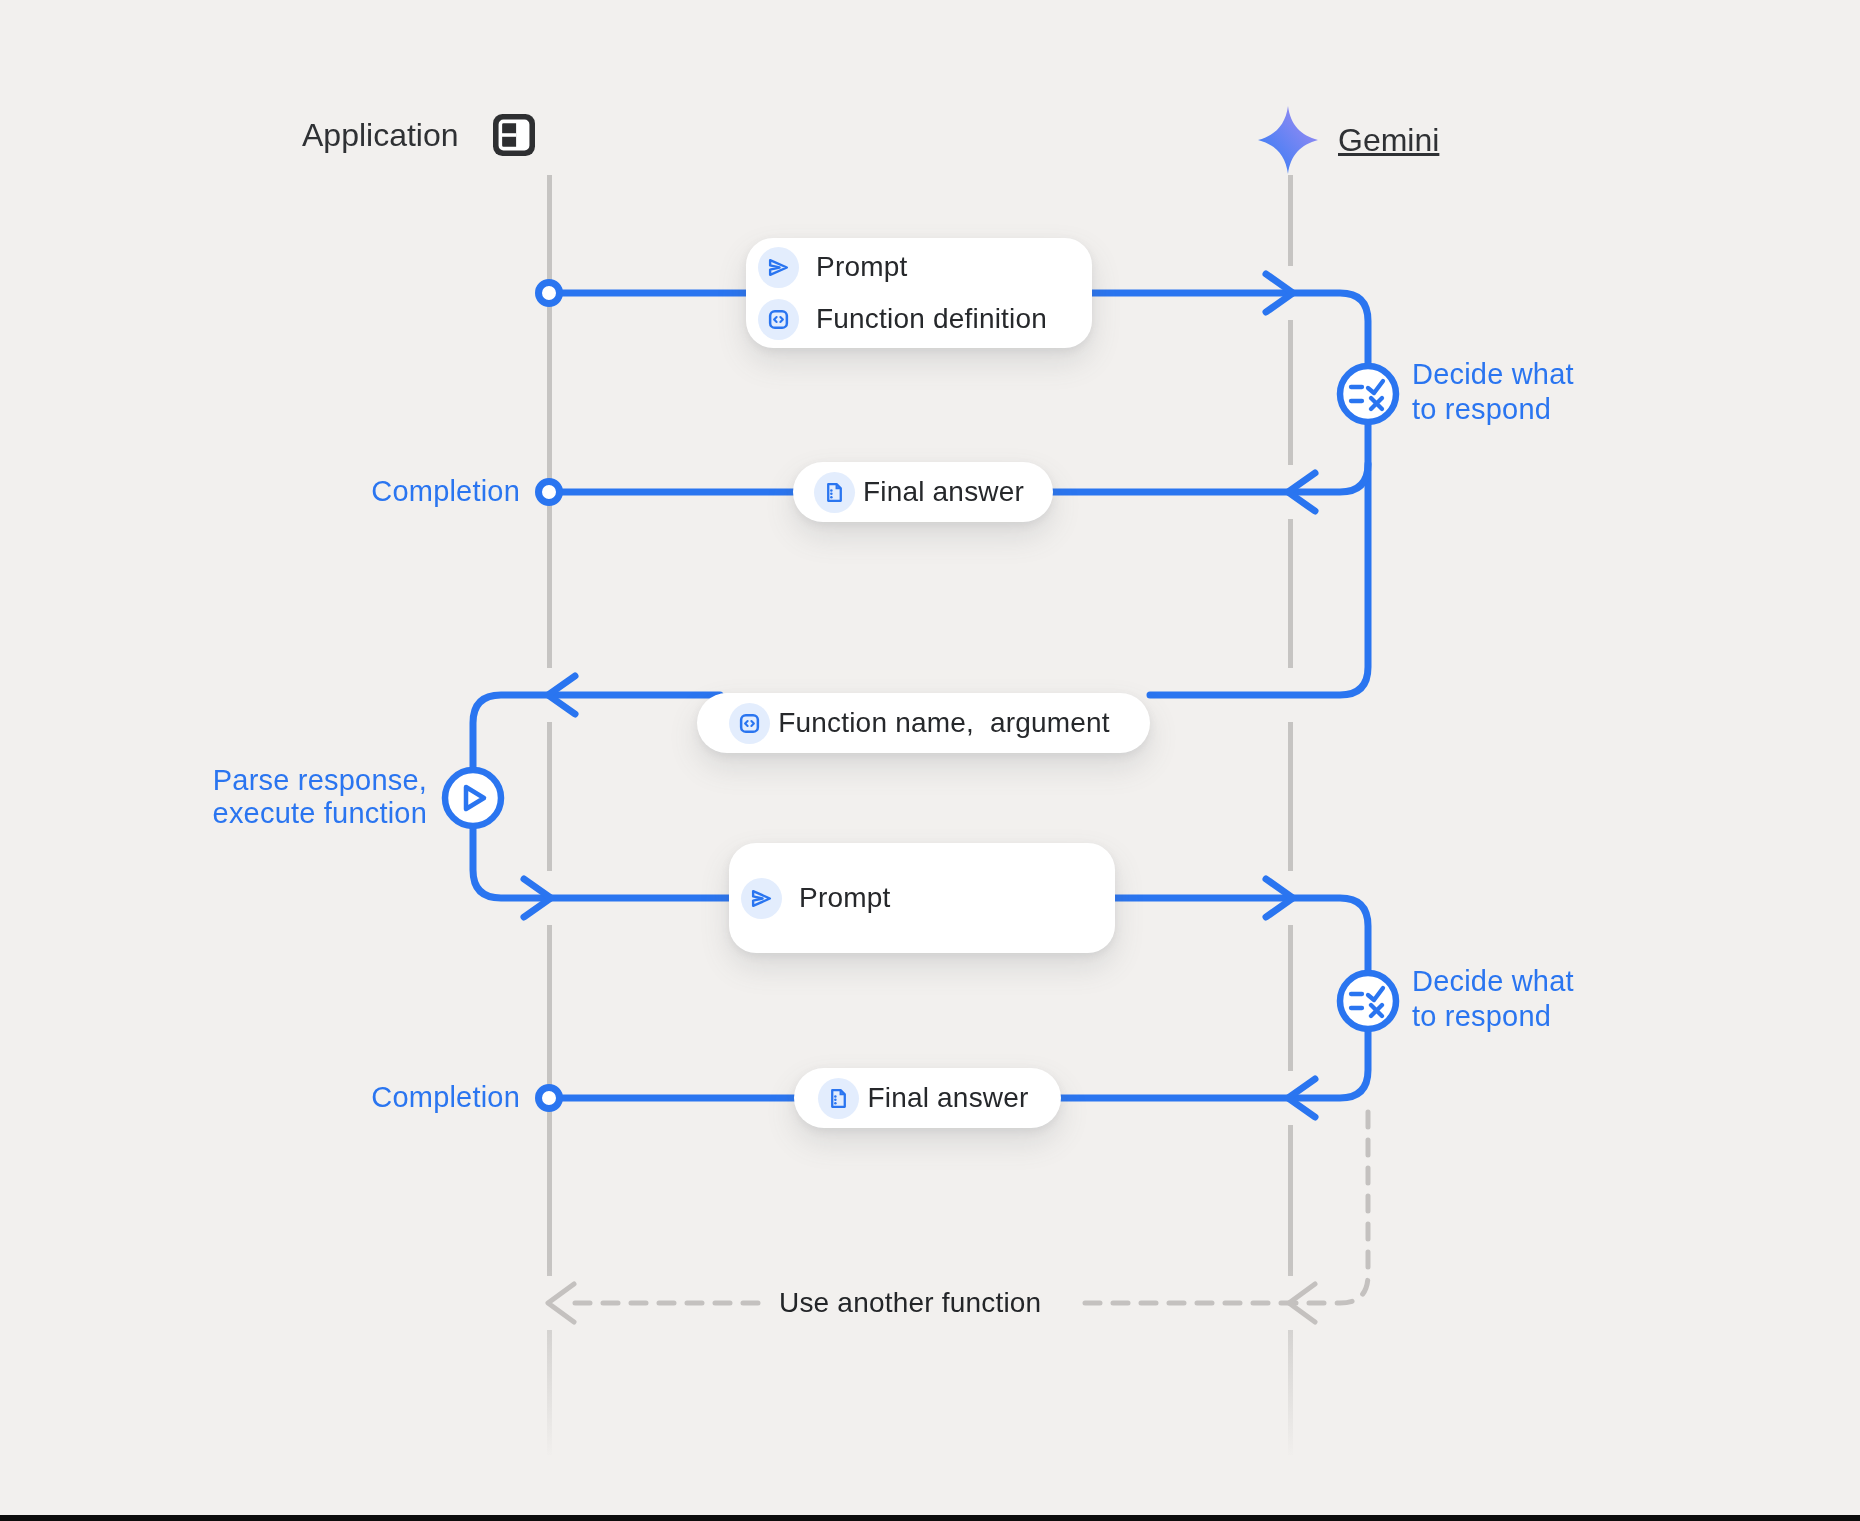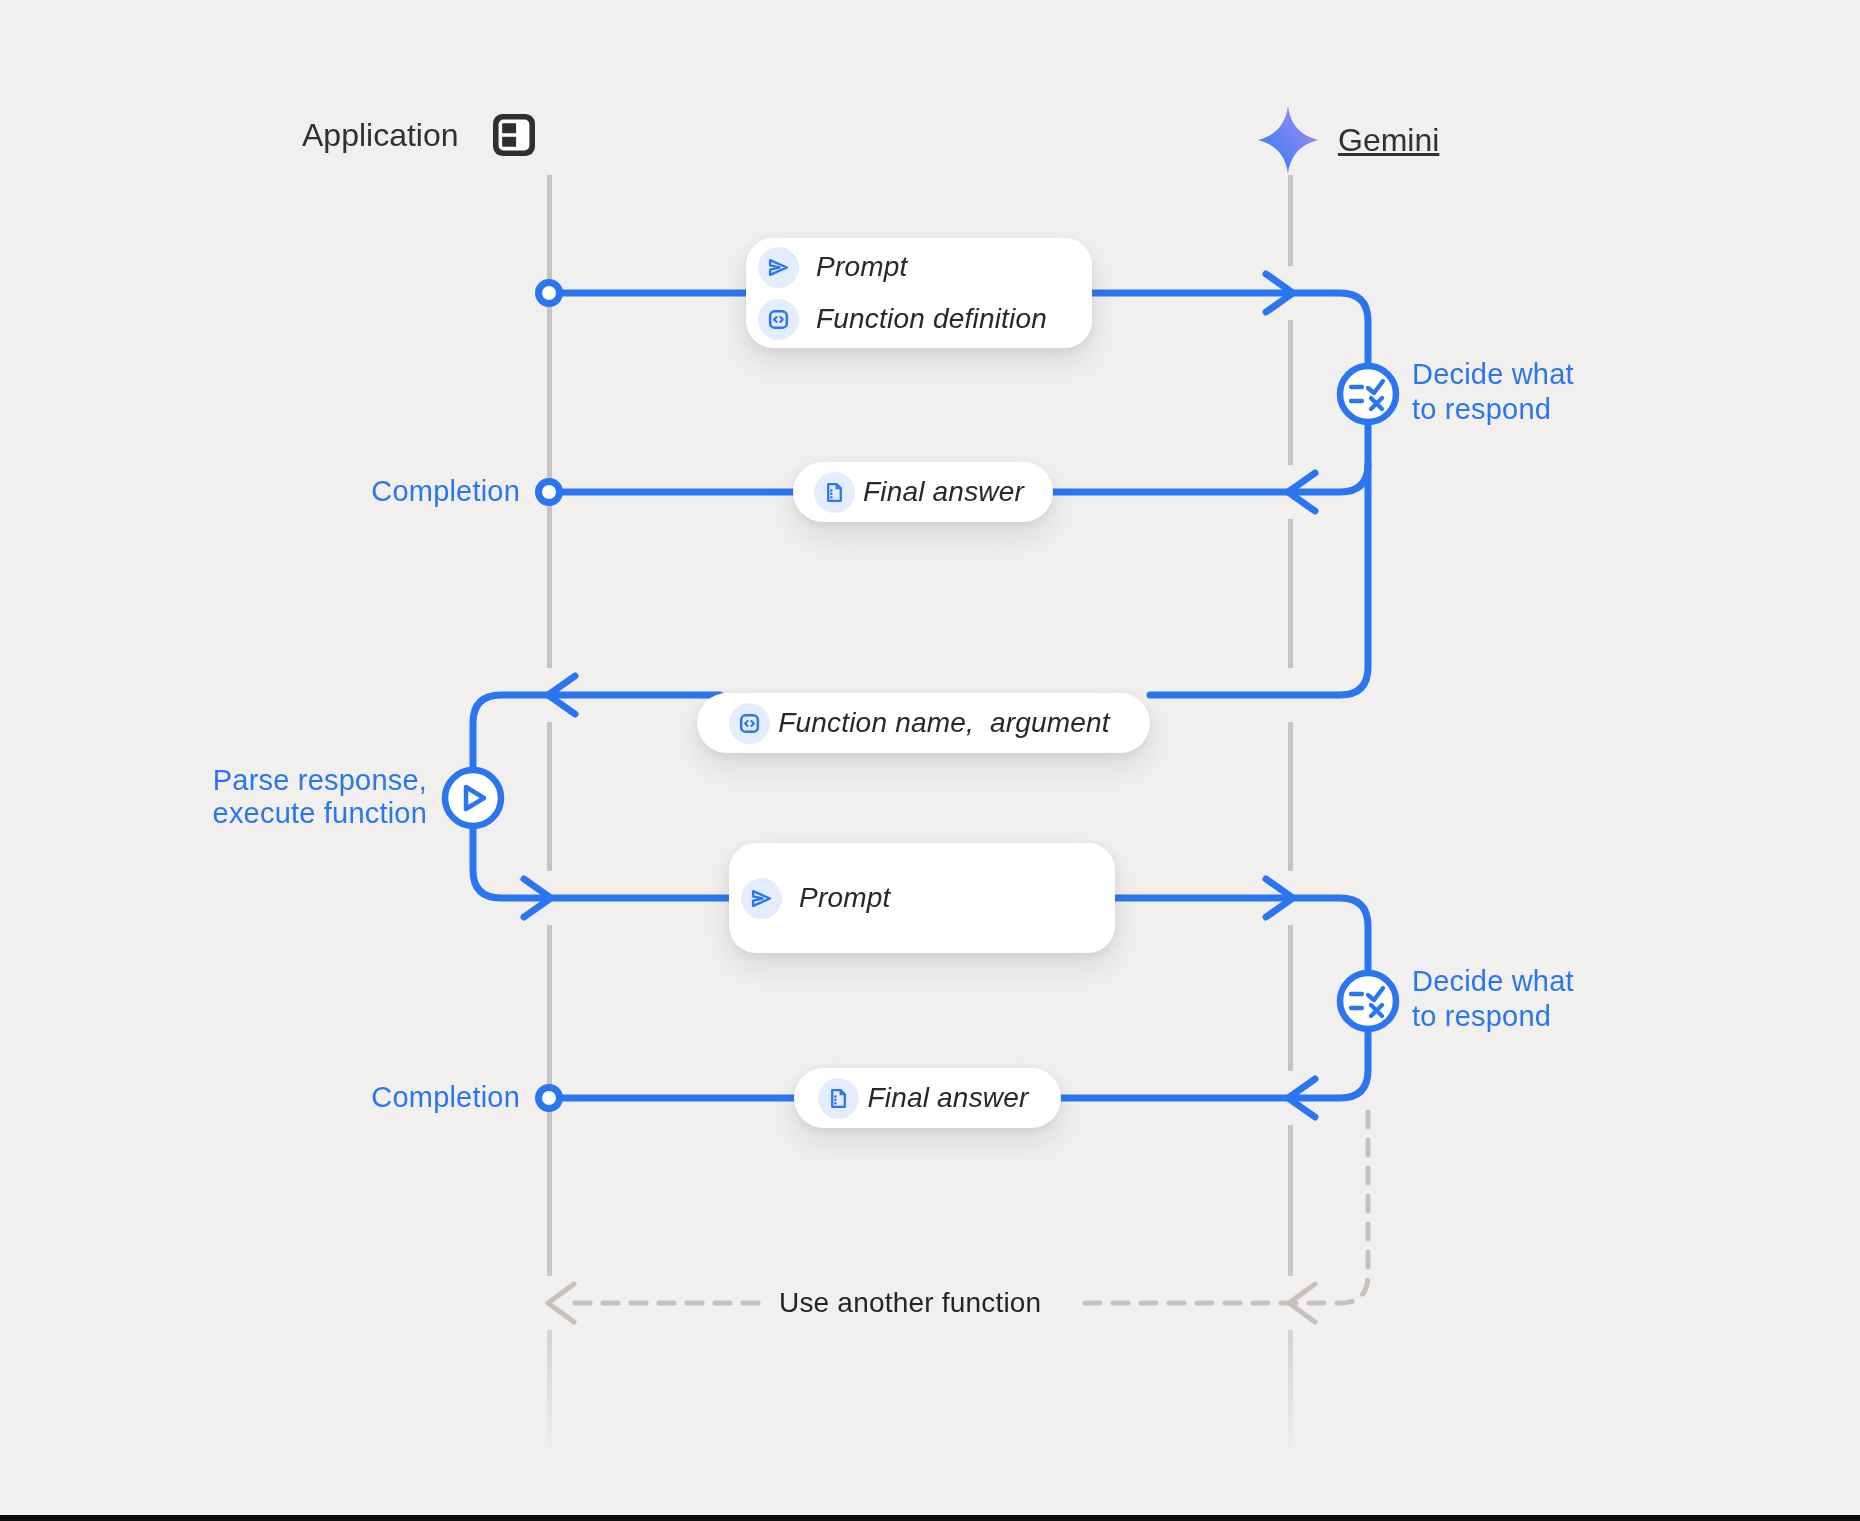--- a/index.html
+++ b/index.html
@@ -10,21 +10,21 @@
   .flow-svg{position:absolute;left:0;top:0;z-index:1;}
   
   .hdr{position:absolute;display:flex;align-items:center;z-index:3;
        font-size:32px;font-weight:500;color:#2f3134;}
   .hdr-app{left:302px;top:111px;height:48px;gap:34px;}
   .hdr-gem{left:1256px;top:104px;height:72px;gap:18px;text-decoration:underline;}
   
   .msgbox{position:absolute;background:#ffffff;border-radius:27px;z-index:3;
           box-shadow:0 14px 30px rgba(95,99,104,0.16),0 3px 8px rgba(95,99,104,0.10);
           display:flex;flex-direction:column;justify-content:center;gap:11px;
-          box-sizing:border-box;padding:0 20px 0 12px;font-style:italic;}
+          box-sizing:border-box;padding:0 20px 0 12px;}
   .pill{flex-direction:row;align-items:center;gap:0;border-radius:30px;}
   .msgrow{display:flex;align-items:center;gap:17px;}
   .chip{width:41px;height:41px;border-radius:50%;background:#e3edfd;flex:0 0 auto;
         display:flex;align-items:center;justify-content:center;}
   .msglabel{font-size:28px;font-weight:500;color:#26282b;white-space:pre;letter-spacing:.2px;}
   .pill .msgrow{gap:8px;}
   
   .bluelabel{position:absolute;z-index:3;color:#2a75f0;font-size:29px;
              font-weight:500;line-height:35px;letter-spacing:.2px;}
   .r-align{text-align:right;}

